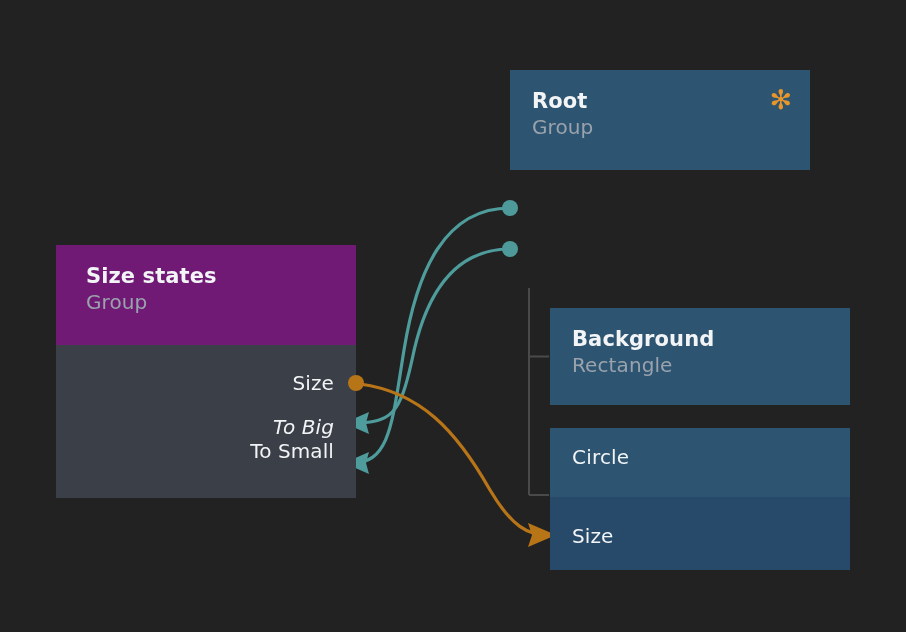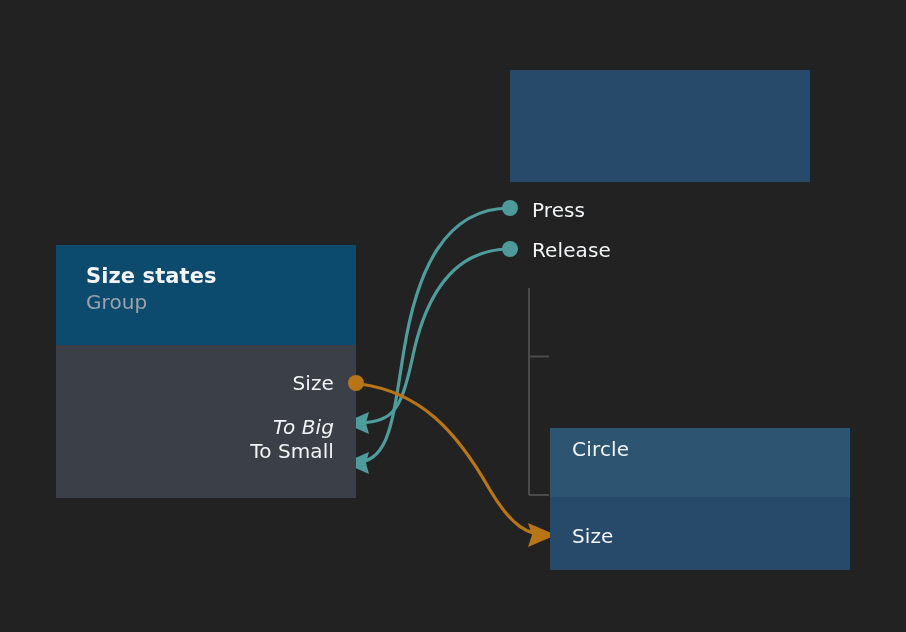--- a/index.html
+++ b/index.html
@@ -61,21 +61,21 @@
     color: #9aa3ad;
     line-height: 27px;
     letter-spacing: 0.1px;
   }
 
   
   .node.blue .node-header { background: #2d5470; }
   .node.blue .node-body   { background: #27496a; }
 
   
-  .node.dark .node-header { background: #0c4a6e; padding-left: 30px; }
+  .node.dark .node-header { background: #701a75; padding-left: 30px; }
   .node.dark .node-body   { background: #3b3f48; }
 
   
   .port-row {
     position: absolute;
     font-size: 20px;
     color: #f2f4f6;
     line-height: 20px;
     white-space: nowrap;
     letter-spacing: 0.1px;
@@ -134,32 +134,39 @@
     <div class="node-body" style="height:153px;">
       <div class="port-row right" style="top:128px;">Size</div>
       <div class="port-row right" style="top:172px;font-style:italic;">To Big</div>
       <div class="port-row right" style="top:196px;">To Small</div>
     </div>
   </div>
 
   <div class="knob orange" style="left:348px; top:375px; width:16px; height:16px;"></div>
 
   <div class="node blue" style="left:510px; top:70px; width:300px; height:212px;">
-    <div class="node-body" style="height:112px;">
-      <div class="port-row left" style="top:130px;">Press</div>
-      <div class="port-row left" style="top:170px;">Release</div>
+    <div class="node-header" style="height:100px;">
+      <div class="node-title">Root</div>
+      <div class="node-subtitle">Group</div>
+      <div class="star-badge" style="right:18px; top:16px;">✻</div>
     </div>
   </div>
 
   <div class="knob teal" style="left:502px; top:200px; width:16px; height:16px;"></div>
   <div class="knob teal" style="left:502px; top:241px; width:16px; height:16px;"></div>
 
+  <div class="node blue" style="left:550px; top:308px; width:300px; height:97px;">
+    <div class="node-header" style="height:97px;">
+      <div class="node-title">Background</div>
+      <div class="node-subtitle">Rectangle</div>
+    </div>
+  </div>
 
   <div class="node blue" style="left:550px; top:428px; width:300px; height:142px;">
-    <div class="node-header" style="height:69px; padding-top:8px;">
+    <div class="node-header" style="height:69px; padding-top:16px;">
       <div class="node-title plain">Circle</div>
     </div>
     <div class="node-body" style="height:73px;">
       <div class="port-row left" style="top:98px;">Size</div>
     </div>
   </div>
 
 </div>
 
 </body></html>

